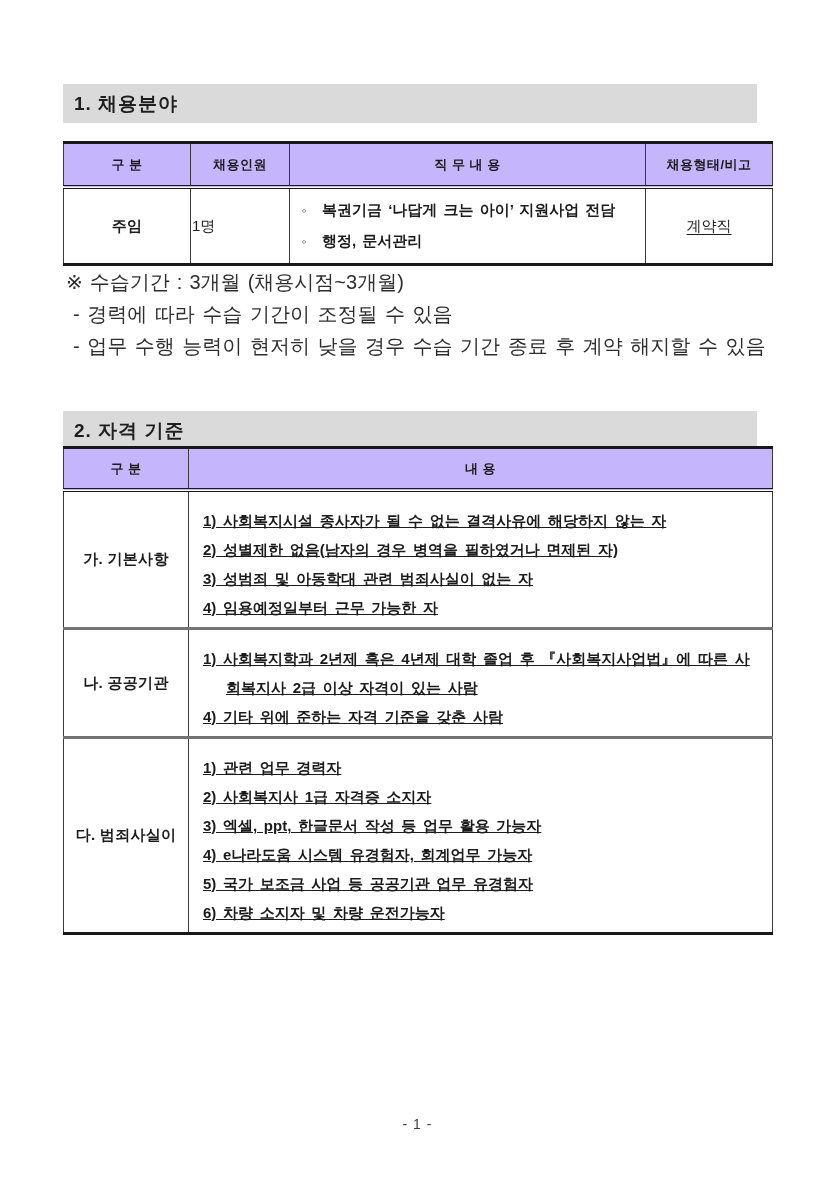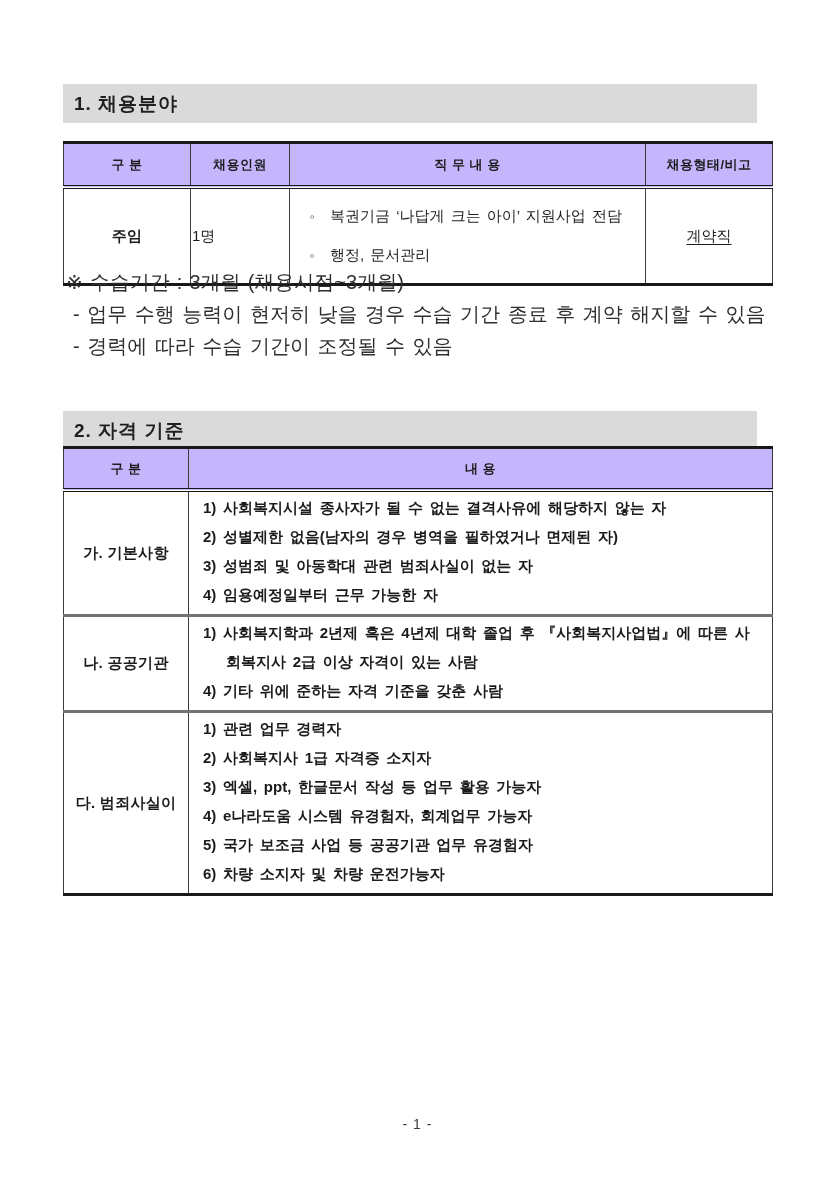--- a/index.html
+++ b/index.html
@@ -35,28 +35,28 @@
   #table-2 th{height:39px;}
   td{vertical-align:middle;font-size:15px;}
   #table-2 tbody tr + tr td{border-top:3px solid #737373;}
 
   .cat-cell{
     text-align:center;font-weight:bold;letter-spacing:.3px;
   }
   #table-1 .count-cell{text-align:left;font-weight:400;}
   #table-1 tbody td{height:66px;}
   .duties-cell{padding:4px 8px 4px 12px;}
-  .duty{margin:8px;line-height:30px;font-weight:400;word-spacing:2px;white-space:nowrap;}
+  .duty{margin:0;line-height:30px;font-weight:700;word-spacing:2px;white-space:nowrap;}
   .duty .blt{display:inline-block;width:20px;text-align:left;color:#2a2a2a;font-size:13px;}
   .type-cell{text-align:center;}
   .type-cell span{
     font-weight:400;text-decoration:underline;text-underline-offset:3px;
   }
 
-  .content-cell{padding:1px 10px 5px 14px;vertical-align:middle;}
+  .content-cell{padding:14px 10px 5px 14px;vertical-align:middle;text-decoration:underline;}
   .item{
     margin:0;line-height:29px;font-weight:bold;word-spacing:2.5px;
     padding-left:23px;text-indent:-23px;color:#1b1b1b;
   }
 
   .notes{
     position:absolute;left:66px;top:266px;width:700px;
     font-size:20px;color:#2e2e2e;font-weight:400;
   }
   .notes .note-heading{margin:0;line-height:32px;word-spacing:1.5px;}
@@ -99,22 +99,22 @@
       </td>
       <td class="type-cell">
         <span>계약직</span>
       </td>
     </tr>
   </tbody>
 </table>
 
 <div class="notes">
   <p class="note-heading">※ 수습기간 : 3개월 (채용시점~3개월)</p>
+  <p class="note-line">- 경력에 따라 수습 기간이 조정될 수 있음</p>
   <p class="note-line">- 업무 수행 능력이 현저히 낮을 경우 수습 기간 종료 후 계약 해지할 수 있음</p>
-  <p class="note-line">- 경력에 따라 수습 기간이 조정될 수 있음</p>
 </div>
 
 <div class="section-bar" id="section-bar-2">
   <span>2. 자격 기준</span>
 </div>
 
 <table id="table-2">
   <colgroup>
     <col style="width:125px">
       <col style="width:584px">

